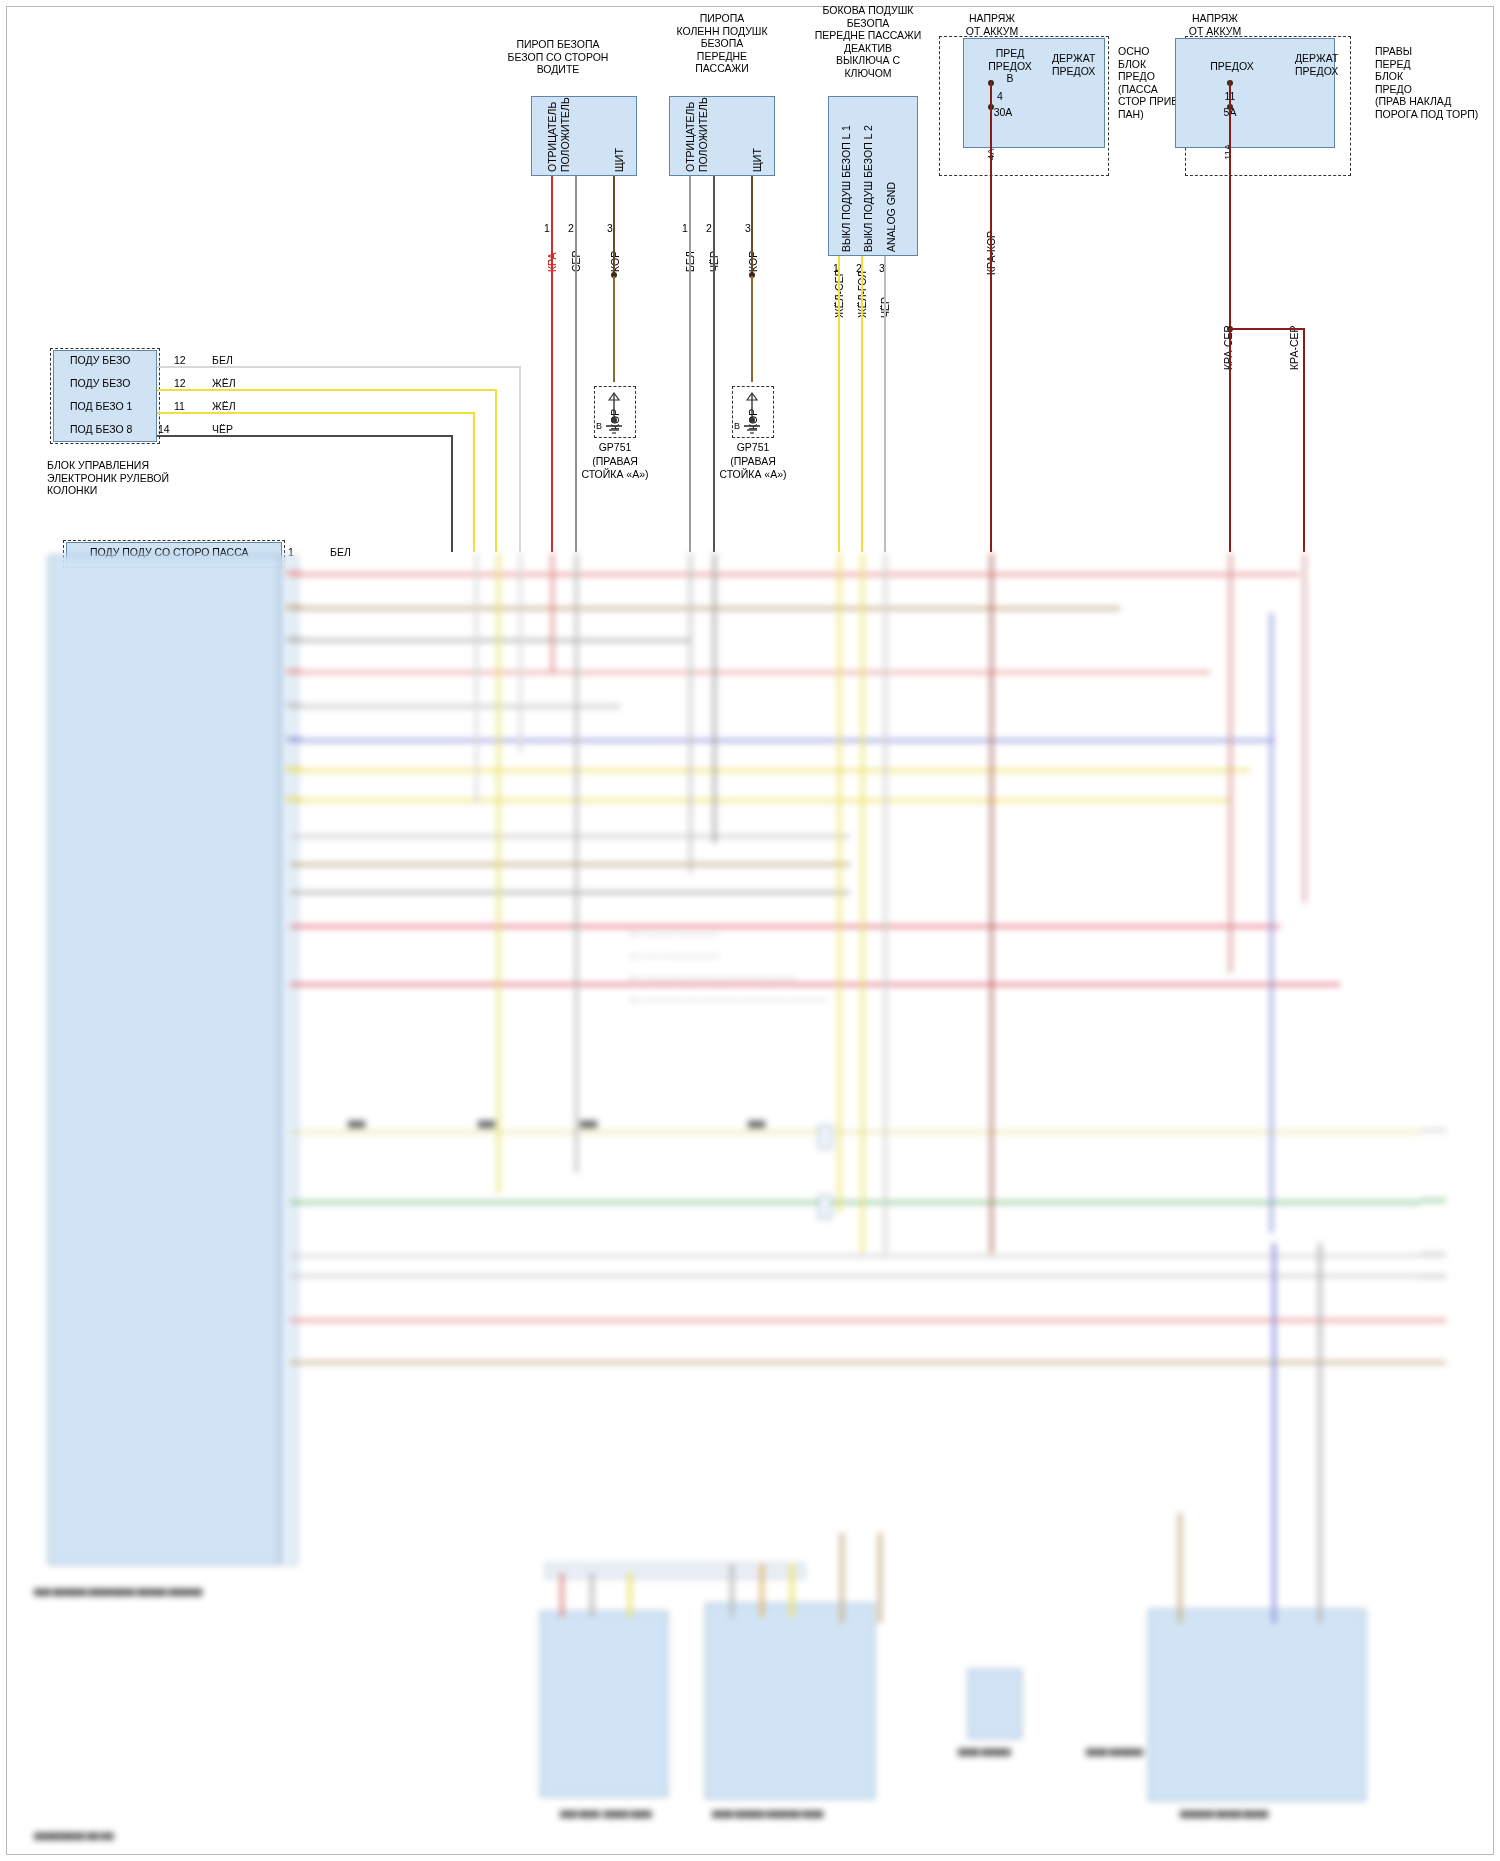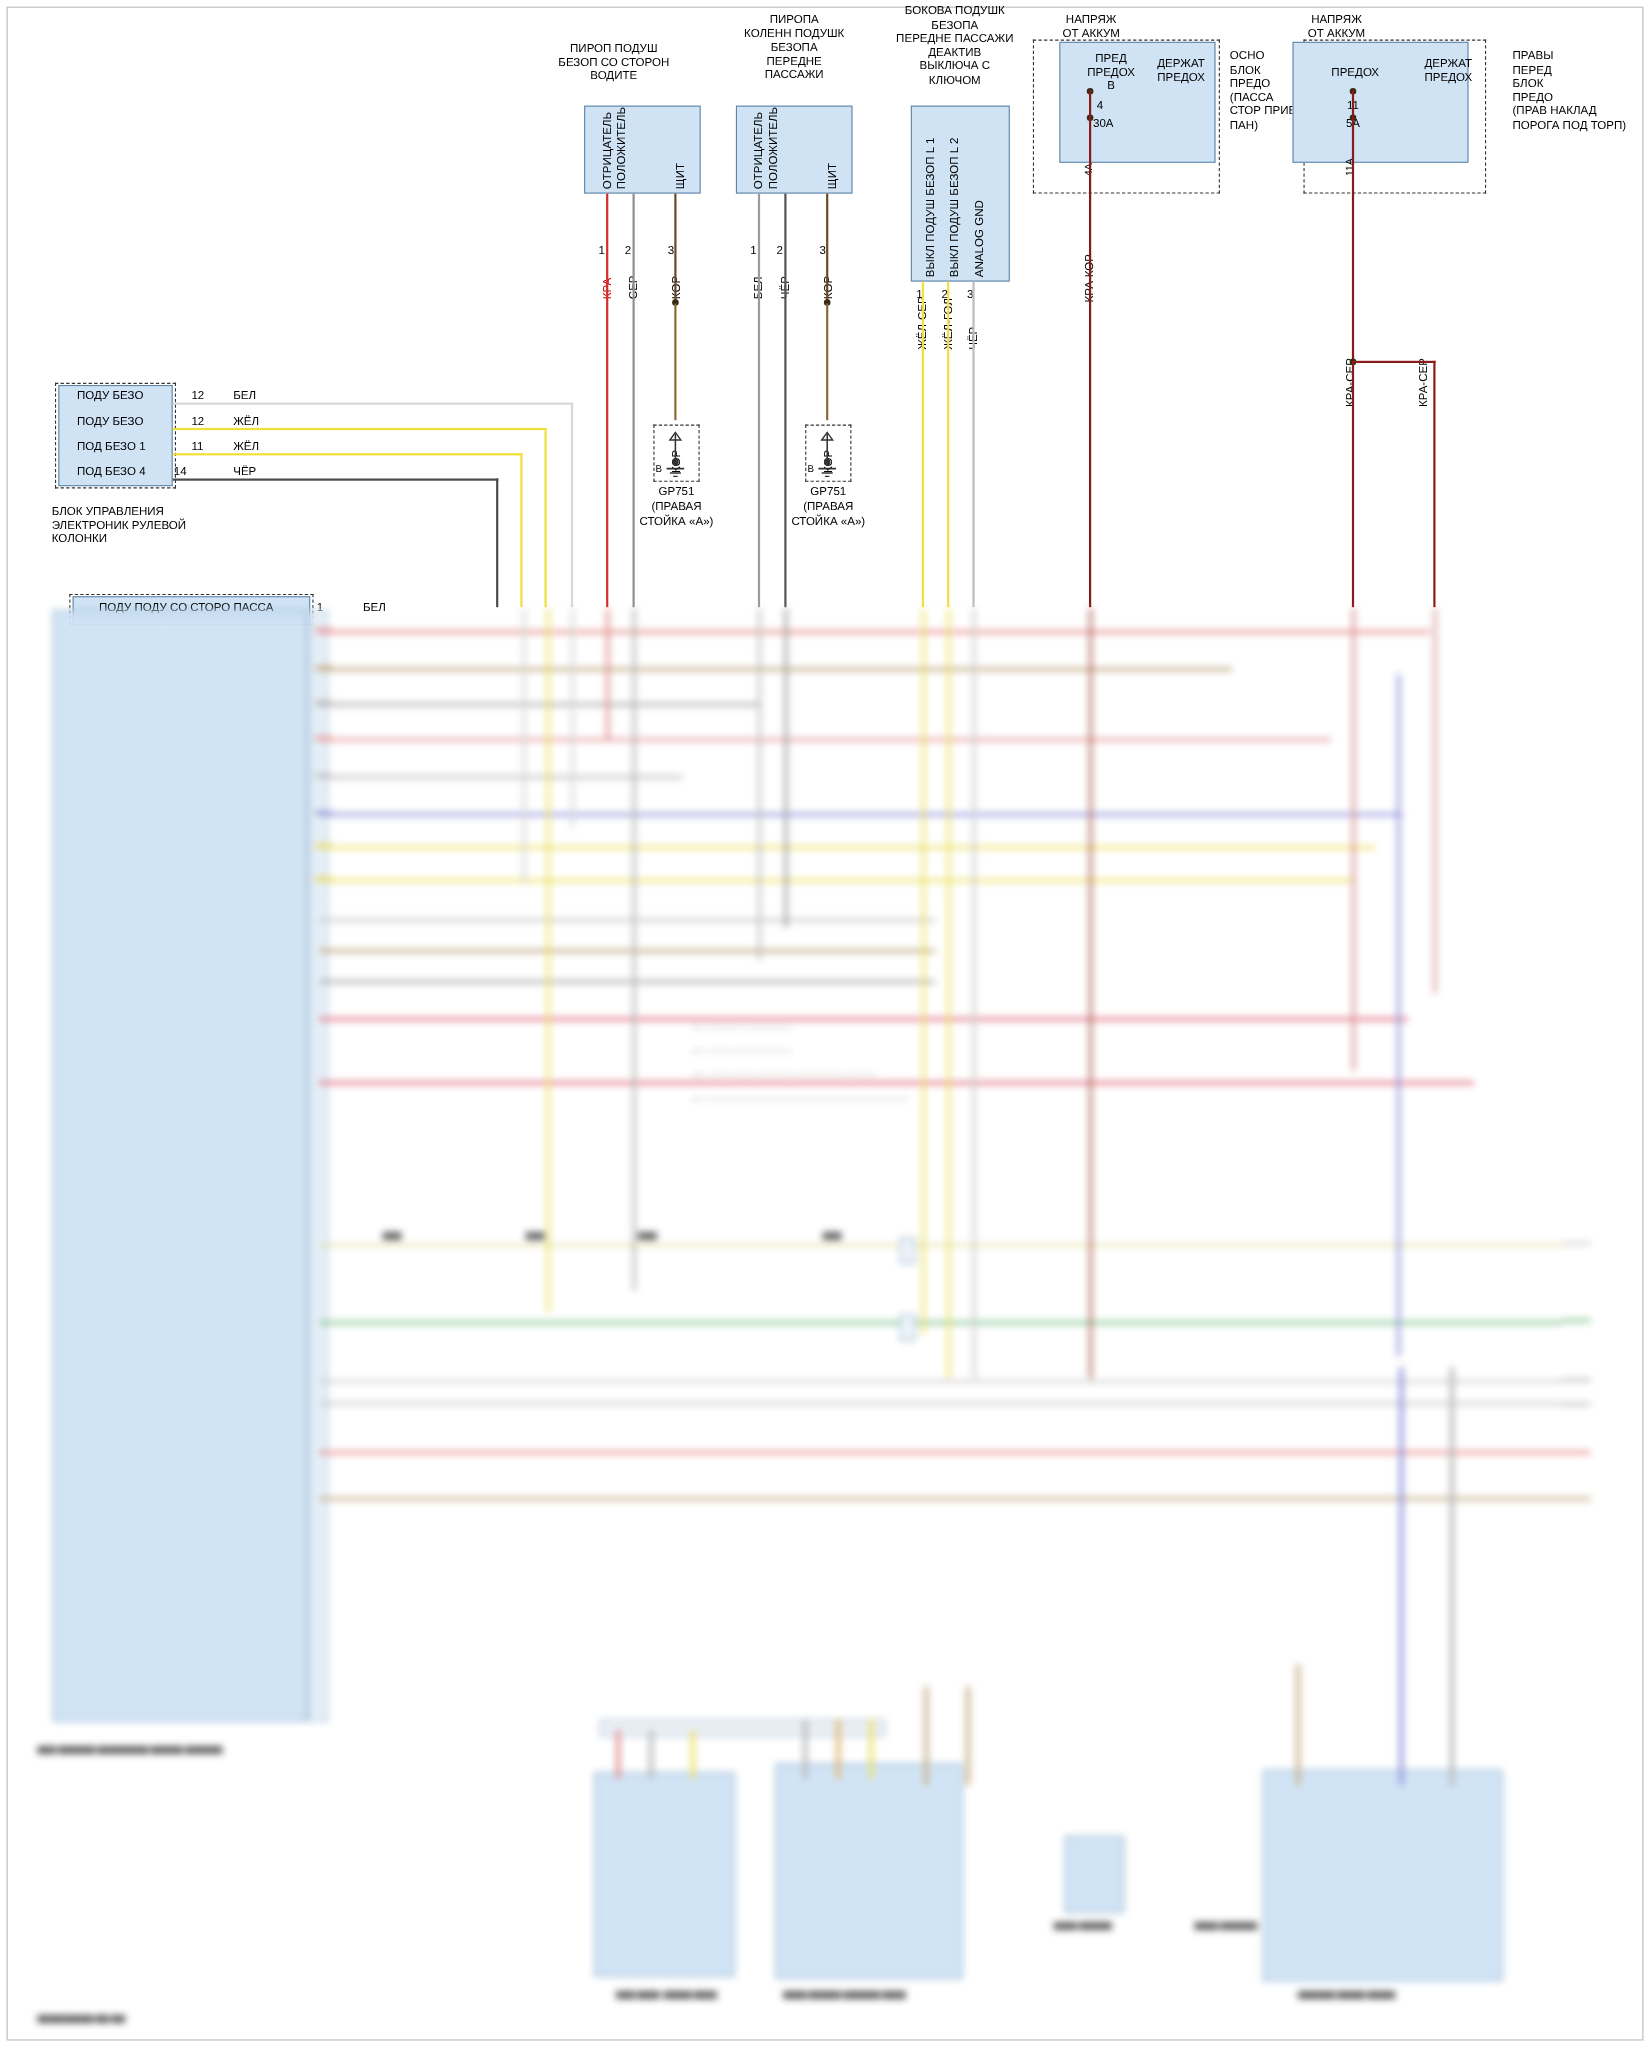--- a/index.html
+++ b/index.html
@@ -98,21 +98,21 @@
     position: absolute;
   }
 </style>
 </head>
 <body>
 
 <div id="sheet">
 
   <div class="border-frame"></div>
 
-  <div class="lbl c" style="left:493px; top:38px; width:130px;">ПИРОП ПОДУШ
+  <div class="lbl c" style="left:493px; top:38px; width:130px;">ПИРОП БЕЗОПА
 БЕЗОП СО СТОРОН
 ВОДИТЕ</div>
 
   <div class="blk" style="left:531px; top:96px; width:106px; height:80px;"></div>
   <div class="vt" style="left:546px; top:172px;">ОТРИЦАТЕЛЬ</div>
   <div class="vt" style="left:559px; top:172px;">ПОЛОЖИТЕЛЬ</div>
   <div class="vt" style="left:613px; top:172px;">ЩИТ</div>
 
   <div class="lbl" style="left:544px; top:222px;">1</div>
   <div class="lbl" style="left:568px; top:222px;">2</div>
@@ -258,21 +258,21 @@
   <div class="wire vwire" style="left:1229px; top:330px; height:222px; background:#8a1b1b;"></div>
   <div class="wire hwire" style="left:1229px; top:328px; width:76px; background:#8a1b1b;"></div>
   <div class="wire vwire" style="left:1303px; top:328px; height:224px; background:#8a1b1b;"></div>
 
   <div class="dash" style="left:50px; top:348px; width:110px; height:96px;"></div>
   <div class="blk" style="left:53px; top:350px; width:104px; height:92px;"></div>
 
   <div class="lbl" style="left:70px; top:354px;">ПОДУ БЕЗО</div>
   <div class="lbl" style="left:70px; top:377px;">ПОДУ БЕЗО</div>
   <div class="lbl" style="left:70px; top:400px;">ПОД БЕЗО 1</div>
-  <div class="lbl" style="left:70px; top:423px;">ПОД БЕЗО 4</div>
+  <div class="lbl" style="left:70px; top:423px;">ПОД БЕЗО 8</div>
 
   <div class="lbl" style="left:174px; top:354px;">12</div>
   <div class="lbl" style="left:174px; top:377px;">12</div>
   <div class="lbl" style="left:174px; top:400px;">11</div>
   <div class="lbl" style="left:158px; top:423px;">14</div>
 
   <div class="lbl" style="left:212px; top:354px;">БЕЛ</div>
   <div class="lbl" style="left:212px; top:377px;">ЖЁЛ</div>
   <div class="lbl" style="left:212px; top:400px;">ЖЁЛ</div>
   <div class="lbl" style="left:212px; top:423px;">ЧЁР</div>

